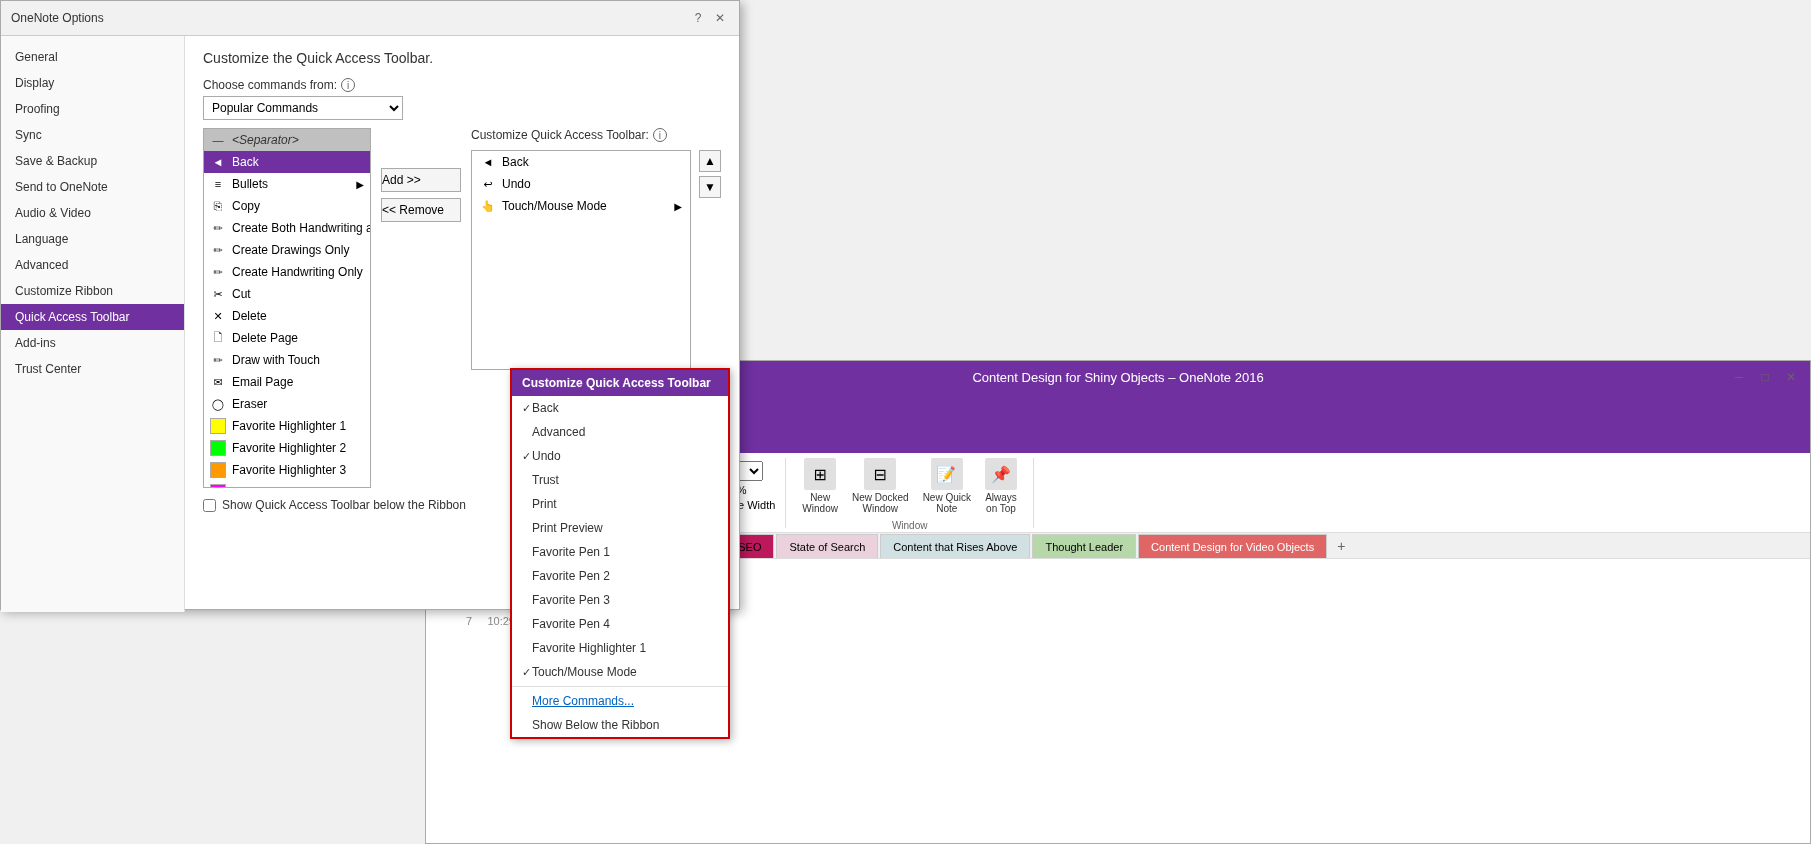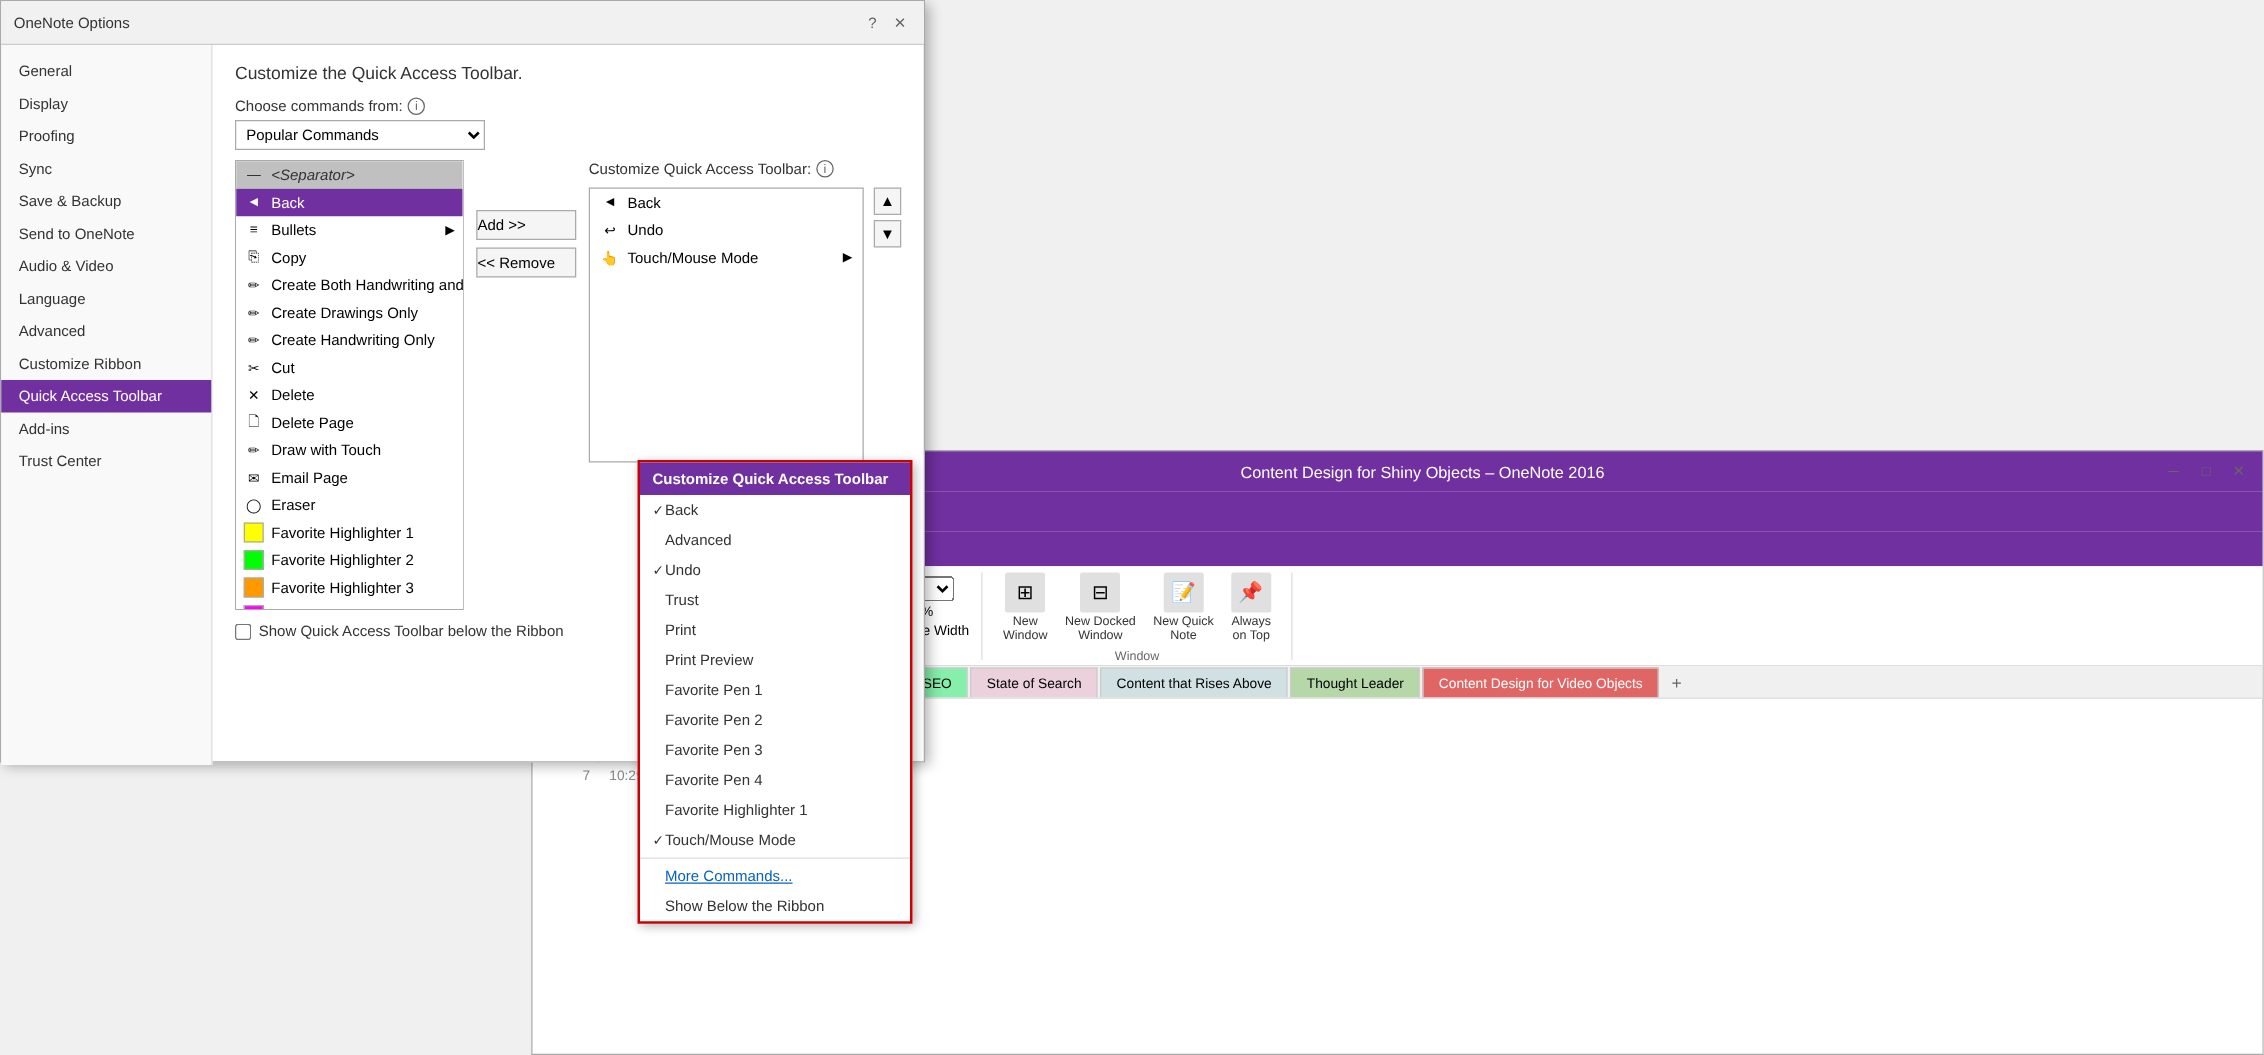--- a/index.html
+++ b/index.html
@@ -35,21 +35,21 @@
       color: #666;
       display: flex; align-items: center; justify-content: center;
     }
     .dialog-body {
       display: flex;
       height: calc(100% - 32px);
     }
 
     
     .dialog-sidebar {
-      width: 169px;
+      width: 184px;
       border-right: 1px solid #ddd;
       padding: 8px 0;
       background: #f9f9f9;
     }
     .sidebar-item {
       padding: 6px 14px;
       cursor: pointer;
       font-size: 12px;
       color: #333;
     }
@@ -220,21 +220,20 @@
       padding-right: 10px;
       color: #fff;
       font-size: 12px;
     }
     .onenote-titlebar-title {
       position: absolute;
       left: 50%;
       transform: translateX(-50%);
       font-size: 13px;
       color: #fff;
-      margin-left: 20px;
     }
     .ribbon-tabs {
       display: flex;
       background: #7030a0;
       height: 28px;
       align-items: flex-end;
     }
     .ribbon-tab {
       padding: 4px 14px;
       font-size: 12px;
@@ -367,21 +366,21 @@
       border-bottom: none;
       margin-right: 2px;
       cursor: pointer;
       white-space: nowrap;
       height: 24px;
       display: flex; align-items: center;
     }
     .page-tab.mistakes { background: #f4cccc; }
     .page-tab.experience { background: #cfe2f3; }
     .page-tab.brainstorming { background: #d9ead3; }
-    .page-tab.seo { background: #86efac; }
+    .page-tab.seo { background: #be185d; }
     .page-tab.state { background: #ead1dc; }
     .page-tab.rises { background: #d0e0e3; }
     .page-tab.thought { background: #b6d7a8; }
     .page-tab.content-design { background: #e06666; color: #fff; }
     .page-tab-add {
       padding: 4px 8px;
       font-size: 14px;
       cursor: pointer;
       color: #666;
     }

